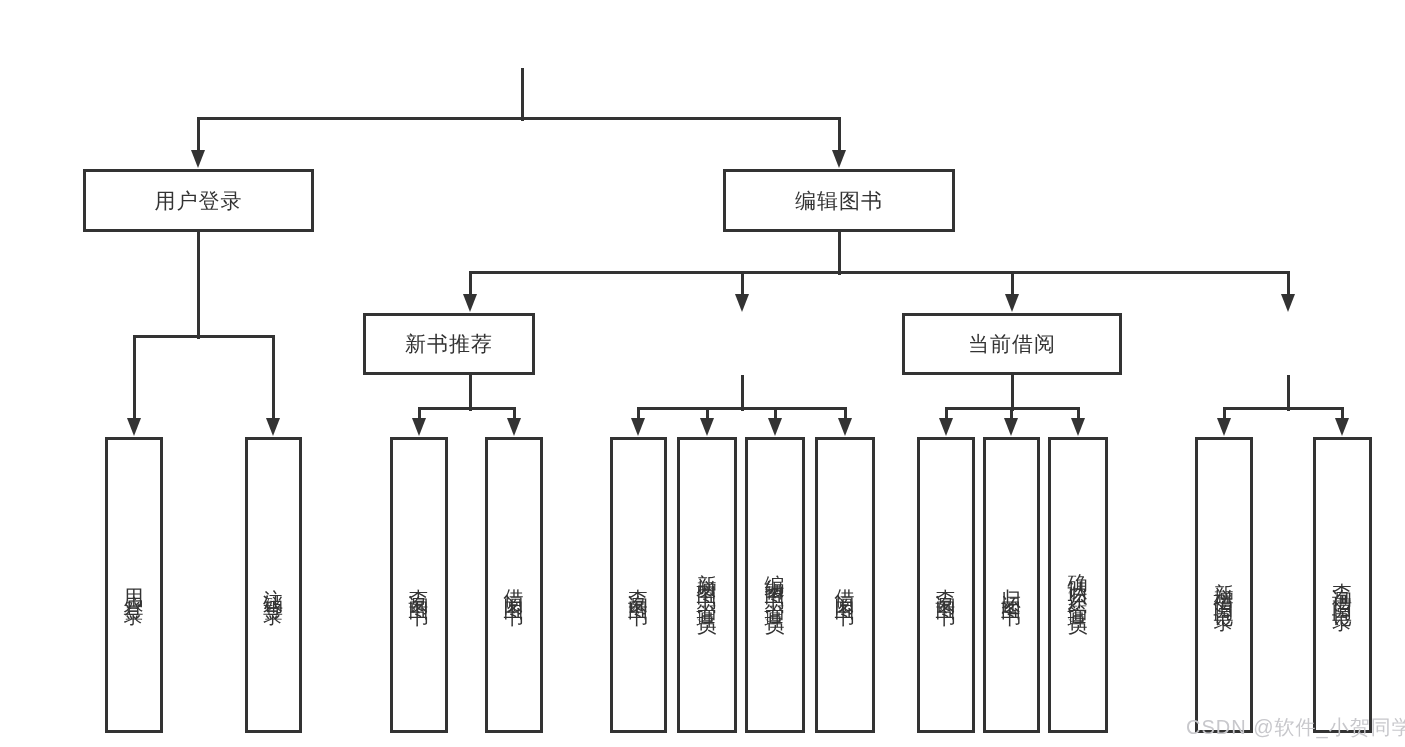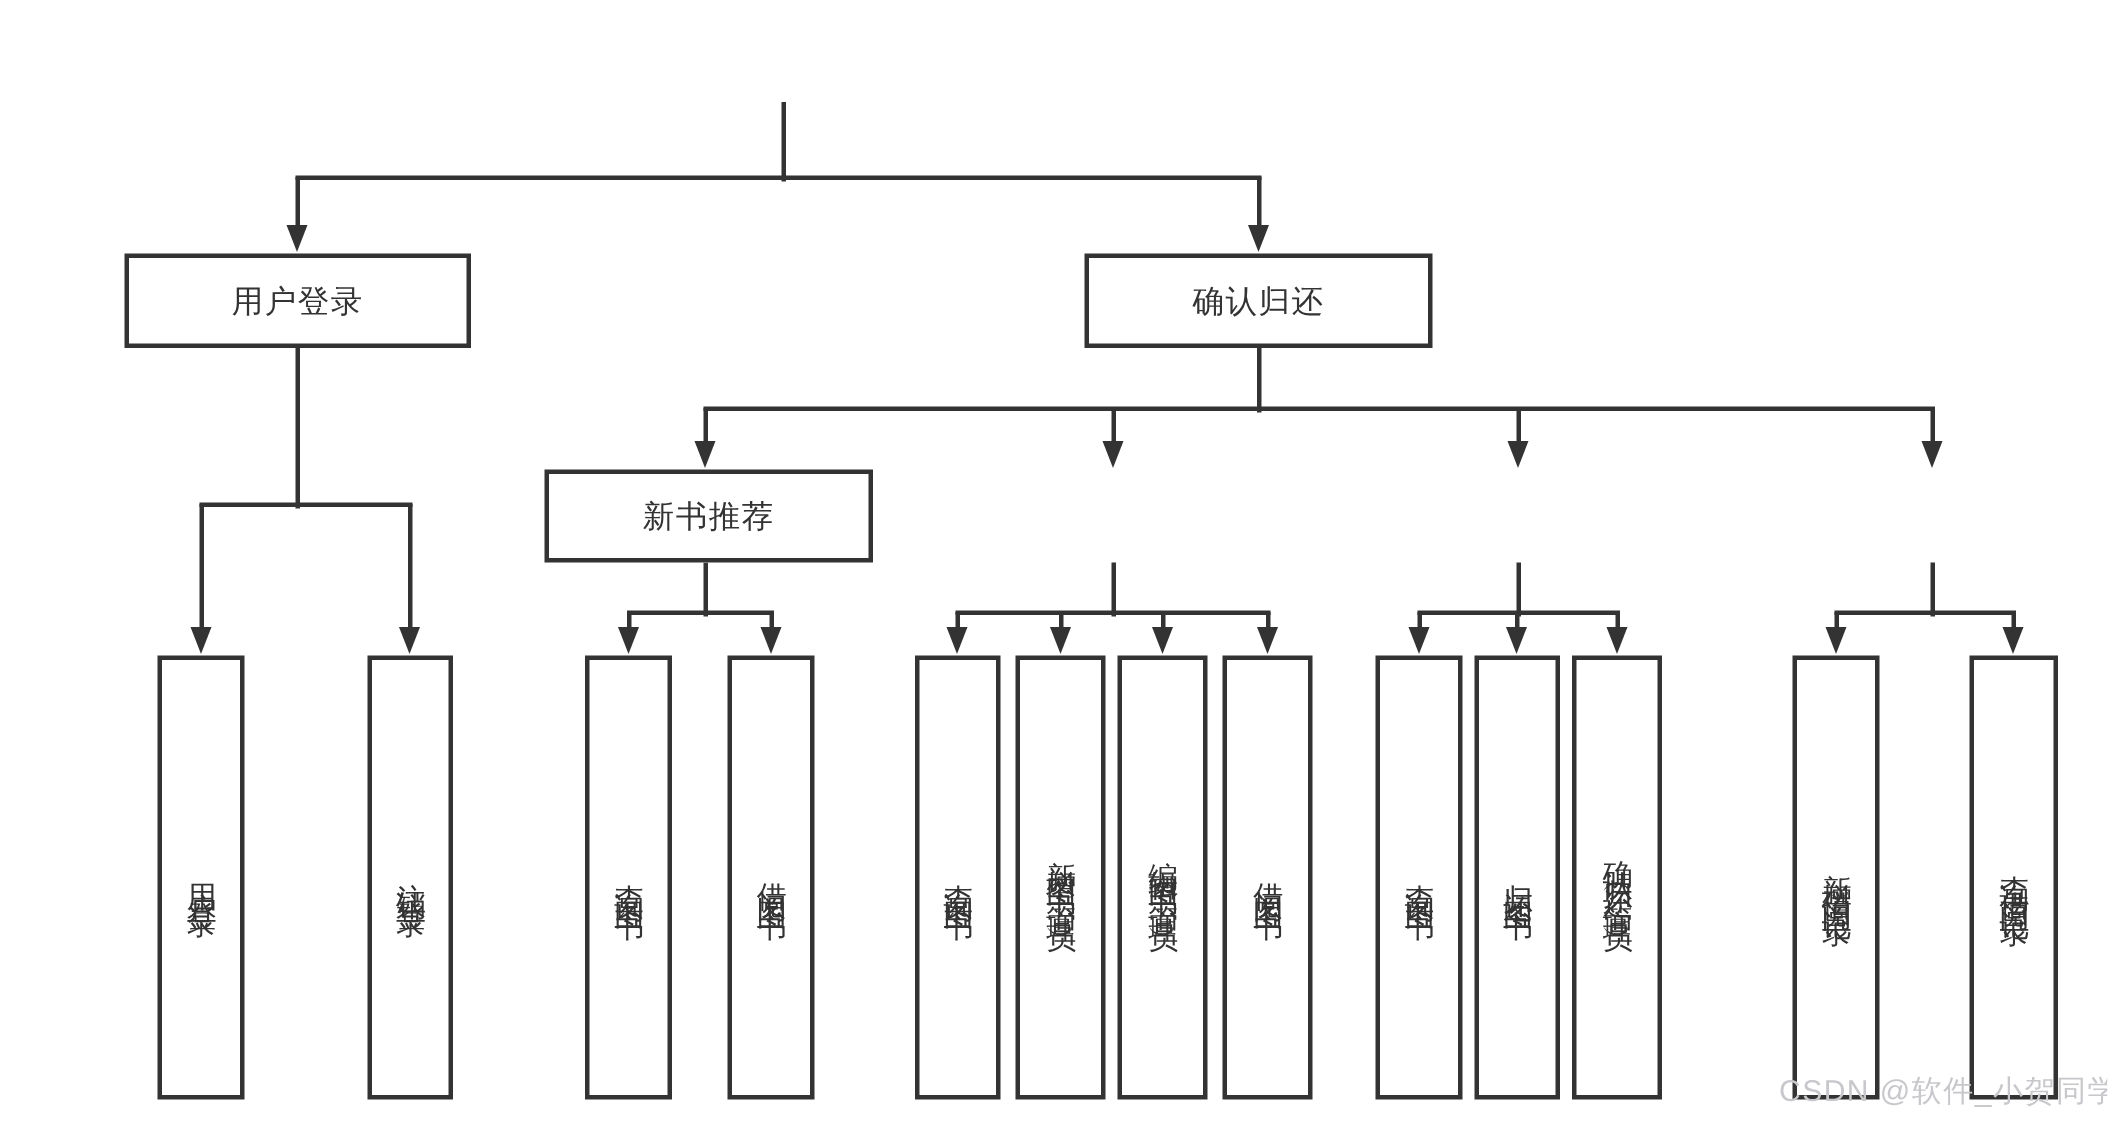--- a/index.html
+++ b/index.html
@@ -63,23 +63,24 @@
     white-space: nowrap;
   }
 </style>
 </head>
 <body>
 
 <div id="canvas">
 
 
   <div class="node" style="left:83px; top:169px; width:231px; height:63px;">用户登录</div>
-  <div class="node" style="left:723px; top:169px; width:232px; height:63px;">确认归还</div>
+  <div class="node" style="left:723px; top:169px; width:232px; height:63px;">编辑图书</div>
 
-  <div class="node" style="left:363px; top:313px; width:219px; height:62px;text-align:center;">新书推荐</div>
+  <div class="node" style="left:363px; top:313px; width:172px; height:62px;text-align:center;">新书推荐</div>
+  <div class="node" style="left:902px; top:313px; width:220px; height:62px;">当前借阅</div>
 
   <div class="node vnode" style="left:105px; top:437px; width:58px; height:296px;">用户登录</div>
   <div class="node vnode" style="left:245px; top:437px; width:57px; height:296px;">注销登录</div>
 
   <div class="node vnode" style="left:390px; top:437px; width:58px; height:296px;">查询图书</div>
   <div class="node vnode" style="left:485px; top:437px; width:58px; height:296px;">借阅图书</div>
 
   <div class="node vnode" style="left:610px; top:437px; width:57px; height:296px;">查询图书</div>
   <div class="node vnode" style="left:677px; top:437px; width:60px; height:296px;">新增图书（管理员）</div>
   <div class="node vnode" style="left:745px; top:437px; width:60px; height:296px;">编辑图书（管理员）</div>

